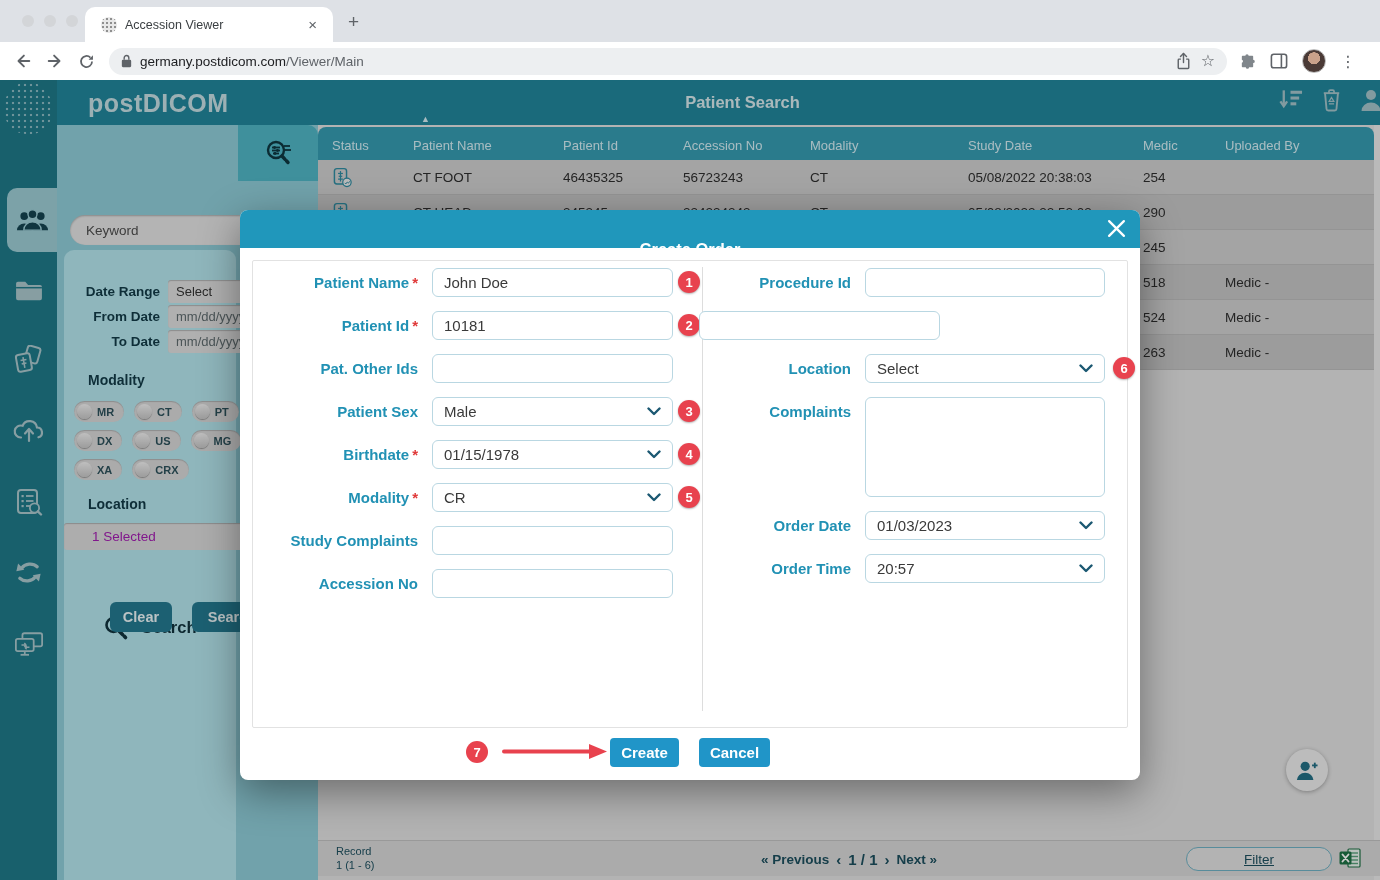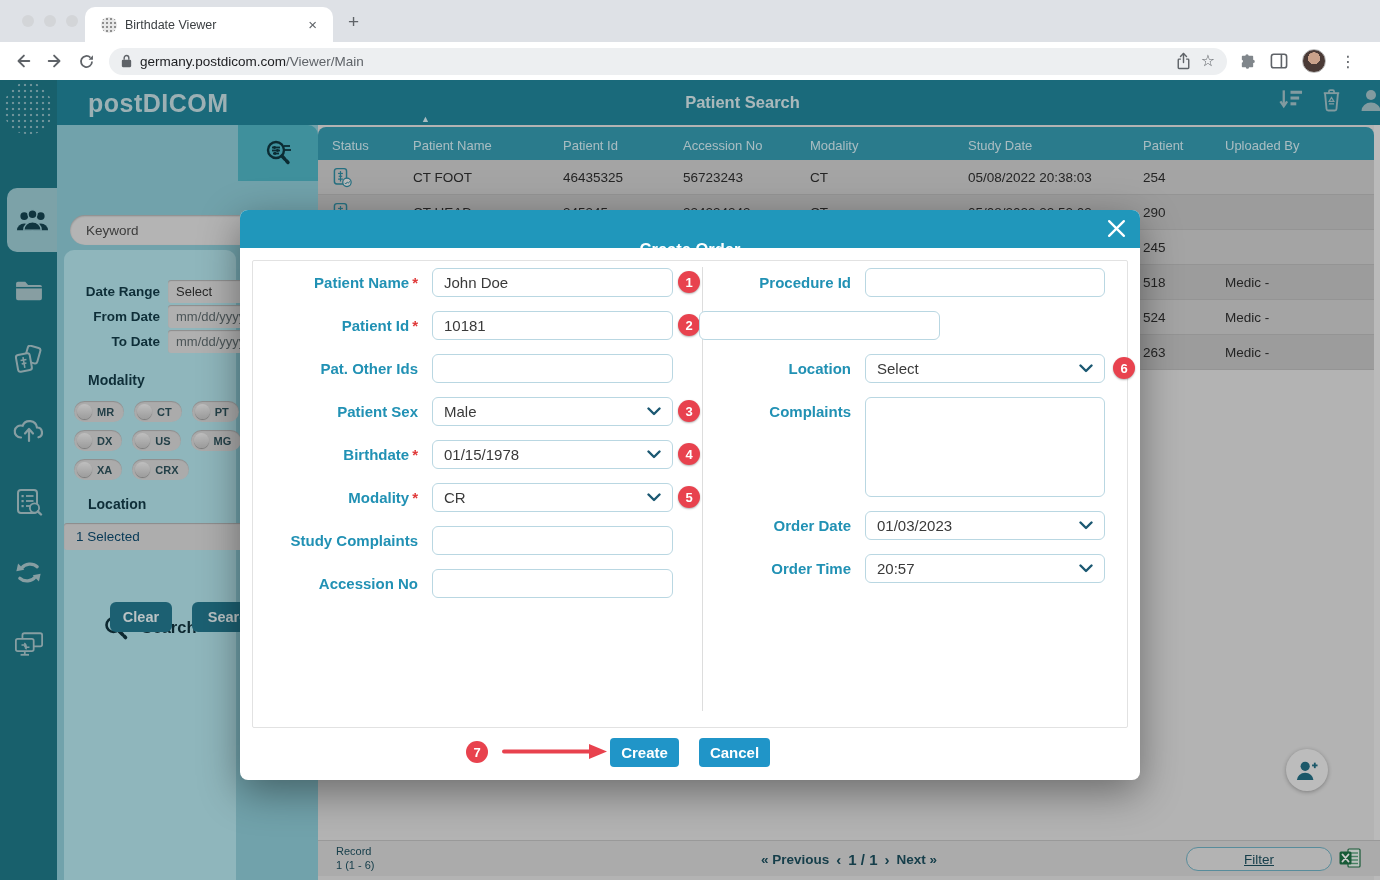--- a/index.html
+++ b/index.html
@@ -58,21 +58,21 @@
   .kwpill{position:absolute;left:13px;top:90px;width:240px;height:30px;background:#e2e2e2;border-radius:15px;display:flex;align-items:center;padding-left:16px;font-size:13.5px;color:#4c4c4c;box-shadow:inset 0 1px 2px rgba(0,0,0,.25);cursor:text;}
   .fldrow{position:absolute;left:0;height:23px;display:flex;align-items:center;}
   .fldrow .flab{width:103px;text-align:right;font-size:13.5px;font-weight:bold;color:#123a46;}
   .fldrow .fbox{margin-left:8px;width:122px;height:23px;background:#dcdcdc;border-radius:3px;font-size:13px;color:#333;display:flex;align-items:center;padding-left:8px;box-shadow:inset 0 1px 1px rgba(0,0,0,.2);cursor:pointer;}
   .fbox.ph{color:#5f6b6e;}
   .sectionlab{position:absolute;font-size:14px;font-weight:bold;color:#123a46;}
   .pills{position:absolute;left:17px;top:276px;width:190px;display:flex;flex-wrap:wrap;gap:8px 10px;}
   .pill{height:21px;padding:0 10px 0 3px;border-radius:11px;background:#d6d6d6;display:flex;align-items:center;gap:5px;box-shadow:inset 0 1px 1px rgba(0,0,0,.18);cursor:pointer;}
   .pill .knob{width:15px;height:15px;border-radius:50%;background:linear-gradient(#efefef,#c4c4c4);box-shadow:0 1px 1px rgba(0,0,0,.3);}
   .pill .plabel{font-size:11px;font-weight:bold;color:#2c505a;}
-  .selbox{position:absolute;left:7px;top:398px;width:240px;height:27px;background:#d9d9d9;border-radius:3px;display:flex;align-items:center;padding-left:12px;font-size:13.5px;color:#0c4a6e;box-shadow:inset 0 1px 1px rgba(0,0,0,.2);cursor:pointer;}
+  .selbox{position:absolute;left:7px;top:398px;width:240px;height:27px;background:#d9d9d9;border-radius:3px;display:flex;align-items:center;padding-left:28px;font-size:13.5px;color:#a21caf;box-shadow:inset 0 1px 1px rgba(0,0,0,.2);cursor:pointer;}
   .panelbtn{position:absolute;top:477px;height:30px;border:none;border-radius:6px;background:var(--panel_button);color:#eaf4f6;font-size:14.5px;font-weight:bold;font-family:inherit;cursor:pointer;}
 
   
   .main{position:absolute;left:318px;top:125px;width:1062px;height:755px;background:var(--page_bg);}
   .gutter{position:absolute;right:0;top:0;width:6px;height:755px;background:#e9e9e9;}
   .thead{position:absolute;left:0;top:2px;width:1056px;height:33px;background:var(--table_header);border-radius:8px 8px 0 0;display:grid;grid-template-columns:81px 150px 120px 127px 158px 175px 82px auto;padding-left:14px;align-items:end;color:#d3ecf2;font-size:13px;}
   .th{padding-bottom:7px;cursor:pointer;position:relative;}
   .sortTri{position:absolute;top:-24px;left:8px;font-size:9px;color:#d3ecf2;}
   .trow{position:absolute;left:0;width:1056px;height:35px;display:grid;grid-template-columns:81px 150px 120px 127px 158px 175px 82px auto;padding-left:14px;align-items:center;font-size:13.5px;color:#2e2e2e;border-bottom:1px solid #b9b9b9;cursor:pointer;}
   .trow .statwrap{color:#2f8ba0;}
@@ -121,21 +121,21 @@
 <body>
 
 <div id="screen">
 
   <div class="tabstrip">
     <div class="traffic t1"></div>
     <div class="traffic t2"></div>
     <div class="traffic t3"></div>
     <div class="tab">
       <div class="favicon"></div>
-      <div class="tabtitle">Birthdate Viewer</div>
+      <div class="tabtitle">Accession Viewer</div>
       <div class="tabclose">×</div>
     </div>
     <div class="newtab">+</div>
   </div>
 
   <div class="urlrow">
     <span class="navbtn">
       <svg width="18" height="18" viewBox="0 0 20 20">
           <path d="M11 4 L5 10 l6 6" fill="none" stroke="currentColor" stroke-width="2.1" stroke-linecap="round" stroke-linejoin="round"></path>
           <line x1="5.5" y1="10" x2="17" y2="10" stroke="currentColor" stroke-width="2.1" stroke-linecap="round"></line>
@@ -411,21 +411,21 @@
         <div class="th">
     
     <span class="thtext">Modality</span>
   </div>
         <div class="th">
     
     <span class="thtext">Study Date</span>
   </div>
         <div class="th">
     
-    <span class="thtext">Patient</span>
+    <span class="thtext">Medic</span>
   </div>
         <div class="th">
     
     <span class="thtext">Uploaded By</span>
   </div>
       </div>
     <div id="tbody">
         <div class="trow" style="top: 35px; background: var(--row_a);">
     <span class="statwrap">
       <svg width="21" height="21" viewBox="0 0 26 26">

